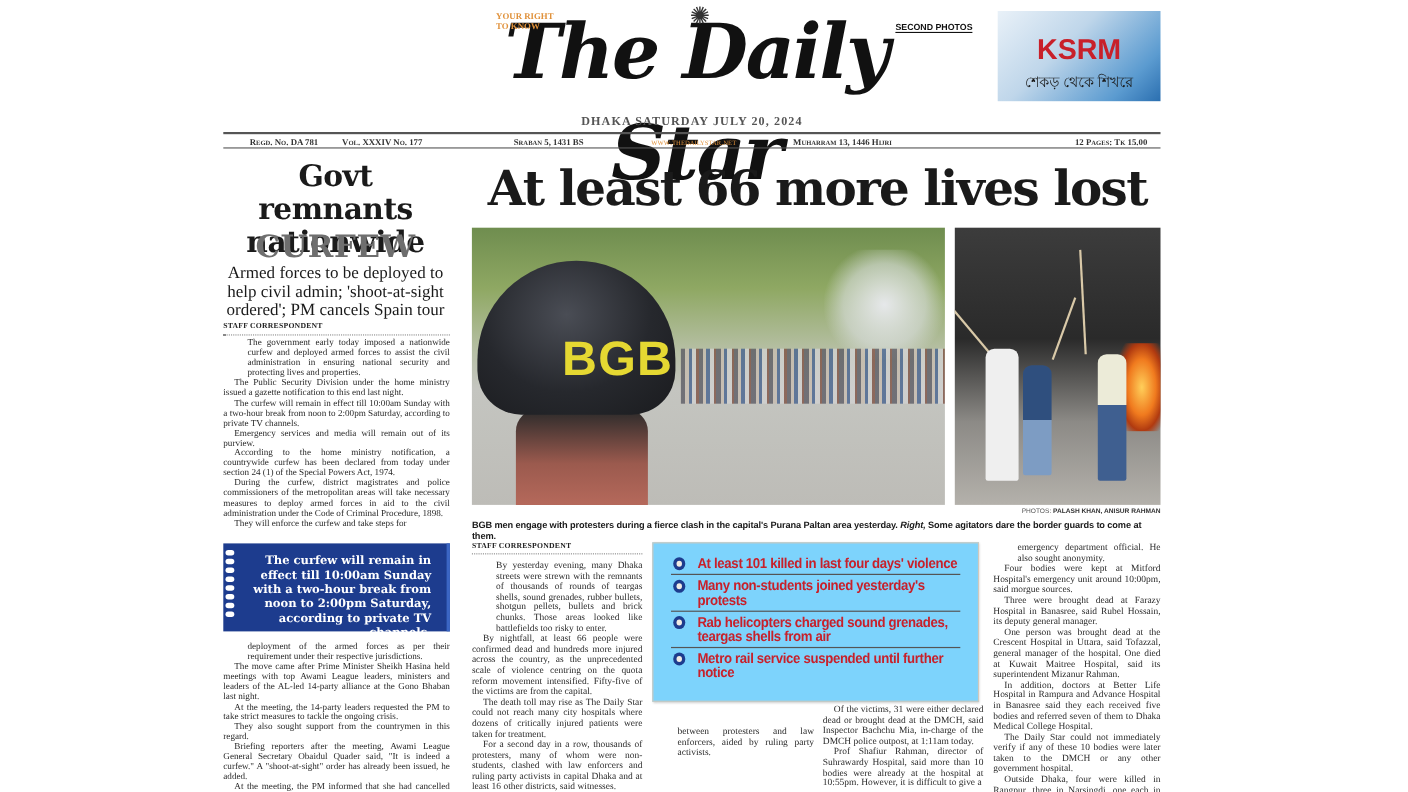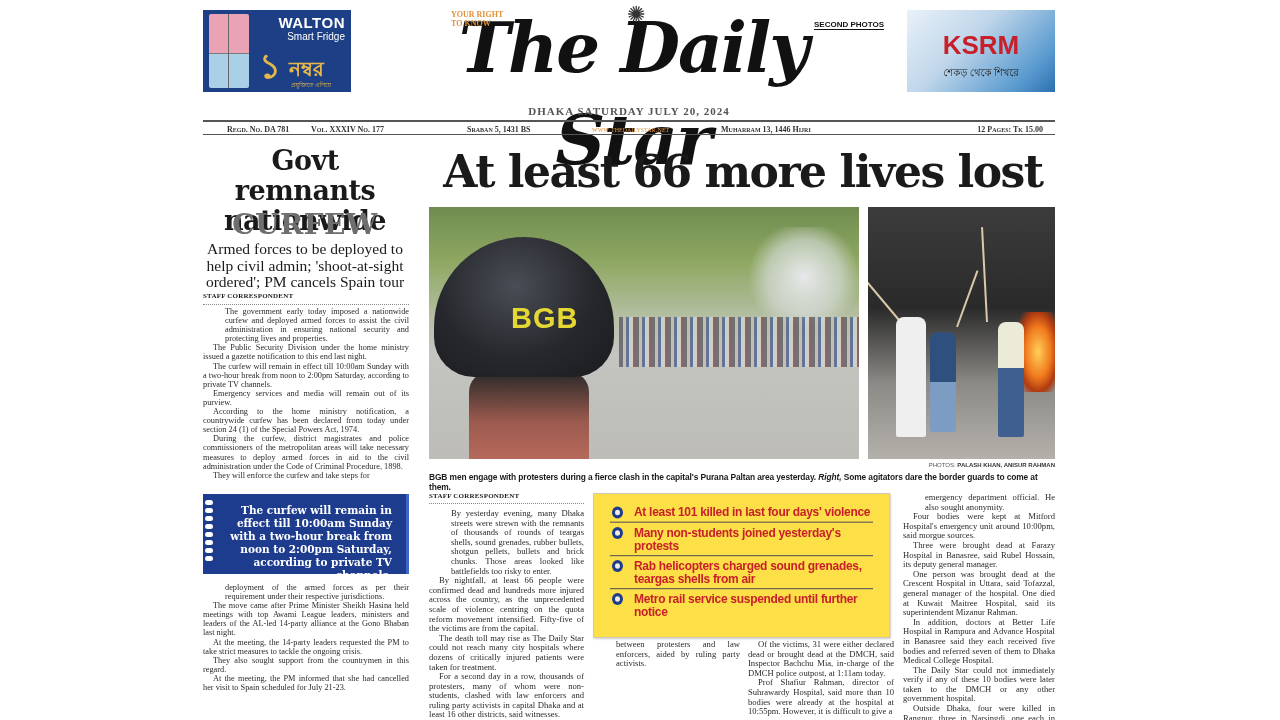--- a/index.html
+++ b/index.html
@@ -15,21 +15,21 @@
   .fridge { position: absolute; left: 6px; top: 4px; width: 40px; height: 74px; border-radius: 2px; overflow: hidden; }
   .fridge .top { height: 40px; background: #e9a3b5; border-bottom: 1px solid #7a7a7a; position: relative; }
   .fridge .bot { height: 34px; background: #a9d0e6; }
   .fridge .split { position: absolute; left: 19px; top: 0; width: 1px; height: 74px; background: #666; }
   .walton-name { position: absolute; right: 6px; top: 4px; font-family: "Liberation Sans", sans-serif; font-weight: 700; font-size: 15px; color: #fff; letter-spacing: 0.5px; }
   .walton-sub { position: absolute; right: 6px; top: 21px; font-family: "Liberation Sans", sans-serif; font-size: 10px; color: #fff; }
   .walton-one { position: absolute; left: 56px; top: 40px; font-size: 34px; font-weight: 700; color: #e5b64a; line-height: 34px; }
   .walton-num { position: absolute; left: 86px; top: 44px; font-size: 20px; font-weight: 700; color: #e5b64a; }
   .walton-tag { position: absolute; left: 88px; top: 70px; font-size: 6px; color: #e5b64a; }
   .ksrm-logo { position: absolute; left: 0; width: 148px; top: 20px; text-align: center; font-family: "Liberation Sans", sans-serif; font-weight: 700; font-size: 26px; color: #c8202a; letter-spacing: 0px; }
-  .ksrm-tag { position: absolute; left: 0; width: 148px; top: 55px; text-align: center; font-size: 10px; color: #1a1a1a; }
+  .ksrm-tag { position: absolute; left: 0; width: 148px; top: 55px; text-align: center; font-size: 13px; color: #1a1a1a; }
 
   .logo { position: absolute; left: 170px; top: 0; width: 520px; height: 100px; }
   .logo-text { position: absolute; left: 0; top: 2px; width: 520px; text-align: center; font-family: "DejaVu Serif", serif; font-weight: 700; font-size: 69px; letter-spacing: -2px; color: #111; line-height: 92px; font-style: italic; }
   .tagline { position: absolute; left: 78px; top: 10px; font-family: "Liberation Serif", serif; font-size: 8px; line-height: 9px; font-weight: 700; color: #e0913a; }
   .edition { position: absolute; left: 441px; top: 20px; font-family: "Liberation Sans", sans-serif; font-weight: 700; font-size: 8px; color: #111; border-bottom: 1px solid #111; }
   .star-burst { position: absolute; left: 254px; top: 2px; font-size: 22px; color: #333; }
 
   .dateline { position: absolute; left: 0; width: 852px; top: 105px; text-align: center; font-family: "Liberation Serif", serif; font-weight: 700; font-size: 11px; letter-spacing: 1px; color: #555; }
 
   .infobar { position: absolute; left: 0; top: 120px; width: 852px; height: 15px; border-top: 2px solid #555; border-bottom: 1px solid #555; font-family: "Liberation Serif", serif; font-weight: 700; font-size: 8px; color: #333; }
@@ -53,54 +53,42 @@
 
   
   .main-head { position: absolute; left: 228px; top: 140px; width: 624px; text-align: center; font-family: "DejaVu Serif", serif; font-weight: 700; font-size: 44px; letter-spacing: -1.5px; line-height: 64px; color: #1a1a1a; }
 
   .photo { position: absolute; overflow: hidden; }
   .photo-1 { left: 226px; top: 207px; width: 430px; height: 252px; background: linear-gradient(180deg,#6f8d4f 0%,#8fa863 22%,#b7c0a6 45%,#c4c5c0 58%,#bdbcb7 100%); }
   .photo-2 { left: 665px; top: 207px; width: 187px; height: 252px; background: linear-gradient(180deg,#3c3c3c 0%,#2a2a2a 40%,#8c8a86 70%,#b4b1ab 100%); }
   .crowd { position: absolute; left: 190px; top: 110px; width: 240px; height: 50px; background: repeating-linear-gradient(90deg,#55545e 0 4px,#c8bcb0 4px 7px,#3e5c8c 7px 10px,#d2d2d2 10px 14px,#7a4a3c 14px 16px); opacity: 0.75; }
   .smoke { position: absolute; left: 320px; top: 20px; width: 110px; height: 100px; background: radial-gradient(circle,#e6e8ea 0%,rgba(220,224,226,0.6) 50%,rgba(220,224,226,0) 75%); }
   .helmet { position: absolute; left: 5px; top: 30px; width: 180px; height: 140px; background: radial-gradient(ellipse at 45% 35%,#4a4d55 0%,#26282d 55%,#1a1b1e 100%); border-radius: 90px 90px 40px 40px; }
-  .helmet-text { position: absolute; left: 82px; top: 95px; font-family: "Liberation Sans", sans-serif; font-weight: 700; font-size: 29px; color: #e5d832; letter-spacing: 1px; }
+  .helmet-text { position: absolute; left: 82px; top: 95px; font-family: "Liberation Sans", sans-serif; font-weight: 700; font-size: 44px; color: #e5d832; letter-spacing: 1px; }
   .neck { position: absolute; left: 40px; top: 165px; width: 120px; height: 90px; background: linear-gradient(180deg,#2a2a2a 0%,#9b5a4e 55%,#b76a5c 100%); border-radius: 20px 20px 0 0; }
   .fire { position: absolute; left: 150px; top: 105px; width: 40px; height: 80px; background: radial-gradient(ellipse,#ffcf5a 0%,#f07a1e 45%,#b03a10 70%,rgba(60,30,10,0) 90%); }
   .person { position: absolute; border-radius: 8px 8px 2px 2px; }
   .stick { position: absolute; width: 2px; background: #d9c9a8; transform-origin: bottom; }
 
   .credit { position: absolute; left: 226px; top: 462px; width: 626px; text-align: right; font-family: "Liberation Sans", sans-serif; font-size: 6px; color: #555; }
   .credit b { font-weight: 700; color: #333; }
   .caption { position: absolute; left: 226px; top: 472px; width: 626px; font-family: "Liberation Sans", sans-serif; font-weight: 700; font-size: 8.4px; color: #1a1a1a; letter-spacing: -0.1px; }
 
   
-  .highlights { position: absolute; left: 390px; top: 493px; width: 297px; height: 145px; background: #fde047; border: 1px solid #cfc8bc; box-shadow: 1px 1px 2px rgba(0,0,0,0.2); padding: 10px 16px 0 16px; }
+  .highlights { position: absolute; left: 390px; top: 493px; width: 297px; height: 145px; background: #7dd3fc; border: 1px solid #cfc8bc; box-shadow: 1px 1px 2px rgba(0,0,0,0.2); padding: 10px 16px 0 16px; }
   .hl-item { position: relative; padding: 2px 0 3px 24px; border-bottom: 1px solid #555; margin-bottom: 3px; font-family: "Liberation Sans", sans-serif; font-weight: 700; font-size: 12px; line-height: 12px; color: #c8202a; letter-spacing: -0.3px; transform: scaleY(1.08); }
   .hl-item:last-child { border-bottom: none; }
   .hl-icon { position: absolute; left: 2px; top: 3px; width: 11px; height: 11px; border-radius: 50%; background: #1d3c8e; }
   .hl-icon::after { content: ""; position: absolute; left: 3px; top: 3px; width: 5px; height: 5px; border-radius: 50%; background: #f1ebe2; }
 </style>
 </head>
 <body>
 
 <div class="page">
 
-  <div class="ad ad-walton">
-    <div class="fridge">
-      <div class="top"></div>
-        <div class="bot"></div>
-        <div class="split"></div>
-    </div>
-    <div class="walton-name">WALTON</div>
-    <div class="walton-sub">Smart Fridge</div>
-    <div class="walton-one">১</div>
-    <div class="walton-num">নম্বর</div>
-    <div class="walton-tag">প্রযুক্তিতে এগিয়ে</div>
-  </div>
 
   <div class="logo">
     <div class="logo-text">The Daily Star</div>
     <div class="tagline">
       <div>YOUR RIGHT</div>
       <div>TO KNOW</div>
     </div>
     <div class="star-burst">✺</div>
     <div class="edition">SECOND PHOTOS</div>
   </div>
@@ -152,20 +140,21 @@
         <i></i>
       </div>
     <span>The curfew will remain in effect till 10:00am Sunday with a two-hour break from noon to 2:00pm Saturday, according to private TV channels.</span>
   </div>
 
   <div class="body-text" style="left:0; top:583px; width:206px;">
     <p class="first">deployment of the armed forces as per their requirement under their respective jurisdictions.</p>
     <p>The move came after Prime Minister Sheikh Hasina held meetings with top Awami League leaders, ministers and leaders of the AL-led 14-party alliance at the Gono Bhaban last night.</p>
     <p>At the meeting, the 14-party leaders requested the PM to take strict measures to tackle the ongoing crisis.</p>
     <p>They also sought support from the countrymen in this regard.</p>
+    <p>Briefing reporters after the meeting, Awami League General Secretary Obaidul Quader said, "It is indeed a curfew." A "shoot-at-sight" order has already been issued, he added.</p>
     <p>At the meeting, the PM informed that she had cancelled her visit to Spain scheduled for July 21-23.</p>
 
   </div>
 
   <div class="main-head">At least 66 more lives lost</div>
 
   <div class="photo photo-1">
     <div class="smoke"></div>
     <div class="crowd"></div>
     <div class="neck"></div>
@@ -215,21 +204,21 @@
     <div class="hl-item">
       <span class="hl-icon"></span>
       <span>Rab helicopters charged sound grenades, teargas shells from air</span>
     </div>
     <div class="hl-item">
       <span class="hl-icon"></span>
       <span>Metro rail service suspended until further notice</span>
     </div>
   </div>
 
-  <div class="body-text" style="left:391px; top:640px; width:146px; font-size:8.6px; line-height:9.6px;">
+  <div class="body-text" style="left:391px; top:660px; width:146px; font-size:8.6px; line-height:9.6px;">
     <p class="first">between protesters and law enforcers, aided by ruling party activists.</p>
   </div>
 
   <div class="body-text" style="left:545px; top:640px; width:146px; font-size:8.6px; line-height:9.6px;">
     <p>Of the victims, 31 were either declared dead or brought dead at the DMCH, said Inspector Bachchu Mia, in-charge of the DMCH police outpost, at 1:11am today.</p>
     <p>Prof Shafiur Rahman, director of Suhrawardy Hospital, said more than 10 bodies were already at the hospital at 10:55pm. However, it is difficult to give a</p>
   </div>
 
   <div class="body-text" style="left:700px; top:493px; width:152px; font-size:8.6px; line-height:9.6px;">
     <p class="first">emergency department official. He also sought anonymity.</p>

